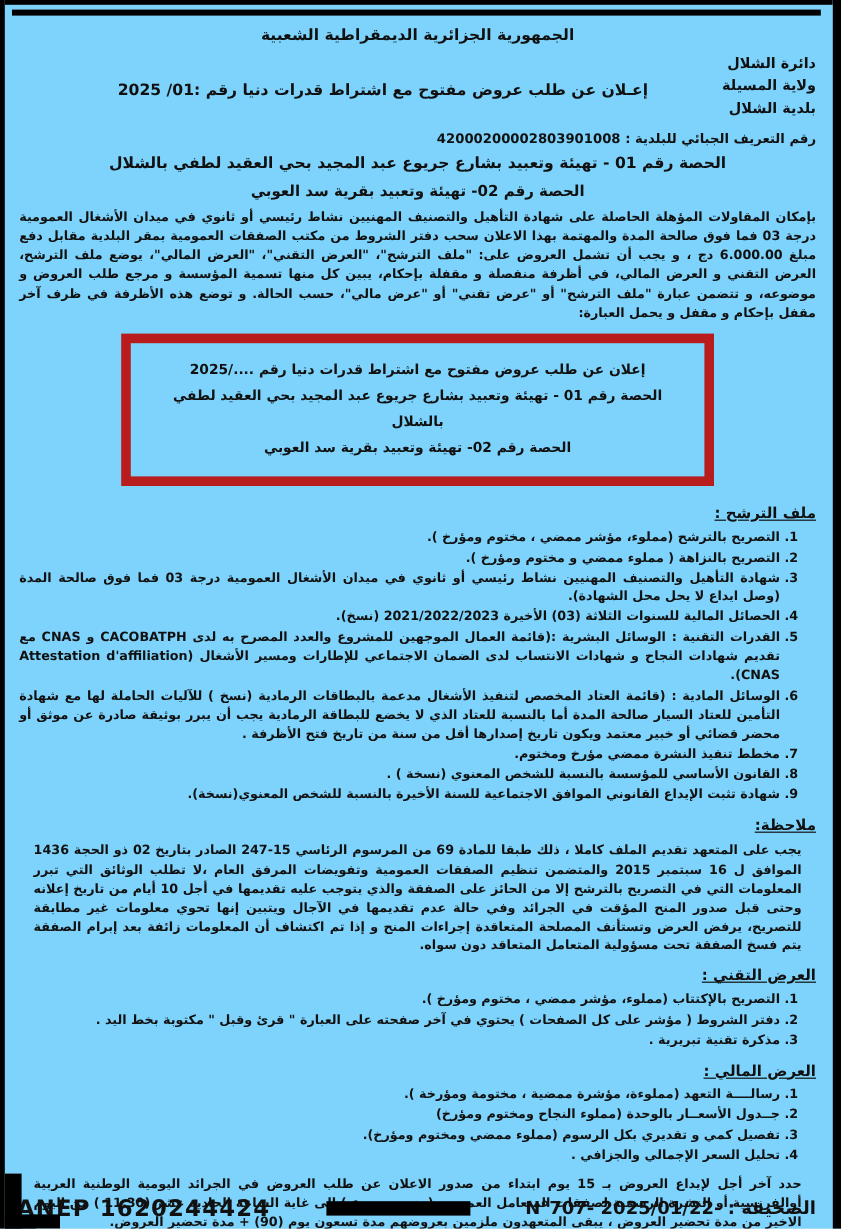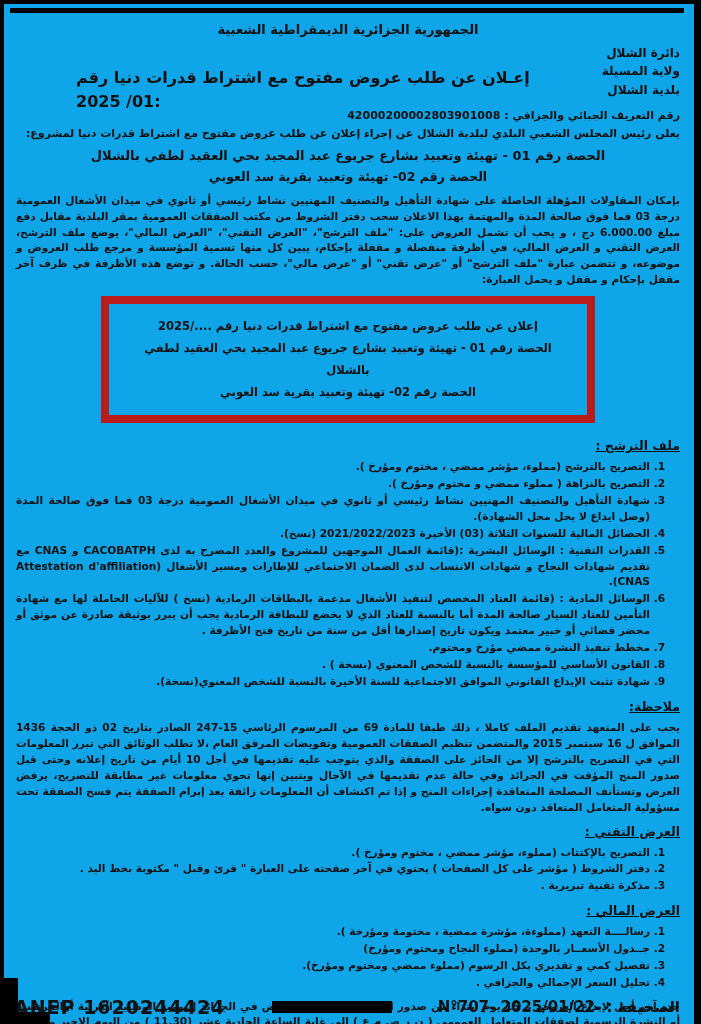--- a/index.html
+++ b/index.html
@@ -1,50 +1,50 @@
 <!DOCTYPE html>
 <html dir="rtl" lang="ar"><head>
 <meta charset="utf-8">
 <style>
   html,body{margin:0;padding:0;background:#e8e8e4;}
   body{font-family:"DejaVu Sans",sans-serif;}
   .page{
     position:relative;
     width:701px;height:1024px;
     margin:0 auto;
-    background:#0ea5e9;
+    background:#7dd3fc;
     color:#111;
     box-sizing:border-box;
     overflow:hidden;
     border-right:7px solid #000;
     border-left:4px solid #000;
   }
   .topline{position:absolute;top:0;right:0;left:0;height:4px;background:#000;}
   .topline2{position:absolute;top:8px;right:10px;left:6px;height:5px;background:#000;}
   .content{padding:18px 14px 0 12px;font-weight:bold;font-size:10.6px;line-height:1.5;}
   .republic{text-align:center;font-size:13px;margin-top:2px;}
   .hdr-row{position:relative;height:64px;margin-top:4px;}
   .admin{text-align:right;font-size:12px;line-height:1.55;}
-  .ann-title{position:absolute;top:22px;left:60px;right:140px;text-align:left;font-size:16px;}
+  .ann-title{position:absolute;top:22px;left:60px;right:140px;text-align:right;font-size:13px;}
   .taxid{text-align:right;font-size:11px;}
   .num{font-family:"DejaVu Sans",sans-serif;}
   .announce{text-align:right;font-size:11px;margin-top:2px;}
   .lot{text-align:center;font-size:13px;margin-top:3px;}
   .lot2{font-size:12.5px;}
   .para{margin:6px 0 4px 0;text-align:justify;font-size:10.6px;}
   .env-box{
     width:450px;margin:8px auto 10px auto;
     border:8px solid #b91c1c;
     padding:12px 14px;
     text-align:center;font-size:11.5px;line-height:1.9;
   }
   .sec-h{display:inline-block;font-size:12.5px;text-decoration:underline;margin:4px 0 1px 0;}
   ol{margin:2px 0 4px 0;padding:0 30px 0 0;}
   ol li{margin:1px 0;text-align:justify;}
-  p{margin:3px 0;}
+  p{margin:3px 12px;}
   .note-para{text-align:justify;}
   .deadline{text-align:justify;margin-top:8px;}
   .footer-row{
     position:absolute;bottom:6px;right:14px;left:10px;
     display:flex;align-items:center;justify-content:space-between;
   }
   .journal{font-size:15px;font-weight:bold;}
   .bar{width:120px;height:12px;background:#000;}
   .anep{font-size:19px;font-weight:bold;direction:ltr;letter-spacing:1px;}
   .corner-bl{
@@ -68,25 +68,24 @@
     <div class="hdr-row">
       <div class="admin">
         <div>دائرة الشلال</div>
         <div>ولاية المسيلة</div>
         <div>بلدية الشلال</div>
       </div>
       <div class="ann-title">إعـلان عن طلب عروض مفتوح مع اشتراط قدرات دنيا رقم :01/ 2025</div>
     </div>
 
     <div class="taxid">
-      <span>رقم التعريف الجبائي والجزافي :</span>
+      <span>رقم التعريف الجبائي للبلدية :</span>
       <span class="num">42000200002803901008</span>
     </div>
 
-    <div class="announce">يعلن رئيس المجلس الشعبي البلدي لبلدية الشلال عن إجراء إعلان عن طلب عروض مفتوح مع اشتراط قدرات دنيا لمشروع:</div>
     <div class="lot lot1">الحصة رقم 01 - تهيئة وتعبيد بشارع جريوع عبد المجيد بحي العقيد لطفي بالشلال</div>
     <div class="lot lot2">الحصة رقم 02- تهيئة وتعبيد بقرية سد العوبي</div>
 
     <p class="para">بإمكان المقاولات المؤهلة الحاصلة على شهادة التأهيل والتصنيف المهنيين نشاط رئيسي أو ثانوي في ميدان الأشغال العمومية درجة 03 فما فوق صالحة المدة والمهتمة بهذا الاعلان سحب دفتر الشروط من مكتب الصفقات العمومية بمقر البلدية مقابل دفع مبلغ 6.000.00 دج ، و يجب أن تشمل العروض على: "ملف الترشح"، "العرض التقني"، "العرض المالي"، يوضع ملف الترشح، العرض التقني و العرض المالي، في أظرفة منفصلة و مقفلة بإحكام، يبين كل منها تسمية المؤسسة و مرجع طلب العروض و موضوعه، و تتضمن عبارة "ملف الترشح" أو "عرض تقني" أو "عرض مالي"، حسب الحالة. و توضع هذه الأظرفة في ظرف آخر مقفل بإحكام و مقفل و يحمل العبارة:</p>
 
     <div class="env-box">
       <div>إعلان عن طلب عروض مفتوح مع اشتراط قدرات دنيا رقم ..../2025</div>
       <div>الحصة رقم 01 - تهيئة وتعبيد بشارع جريوع عبد المجيد بحي العقيد لطفي بالشلال</div>
       <div>الحصة رقم 02- تهيئة وتعبيد بقرية سد العوبي</div>
     </div>

